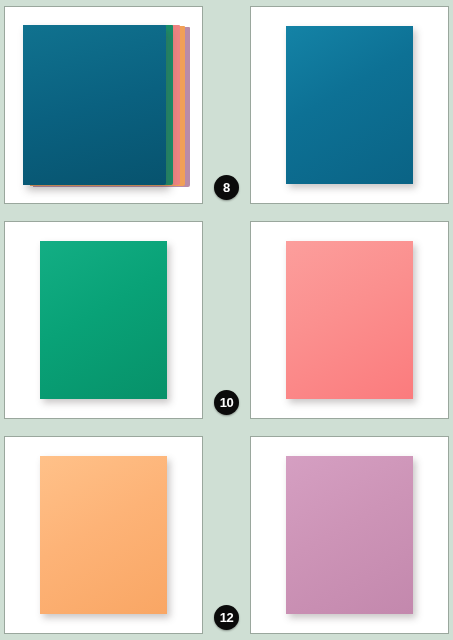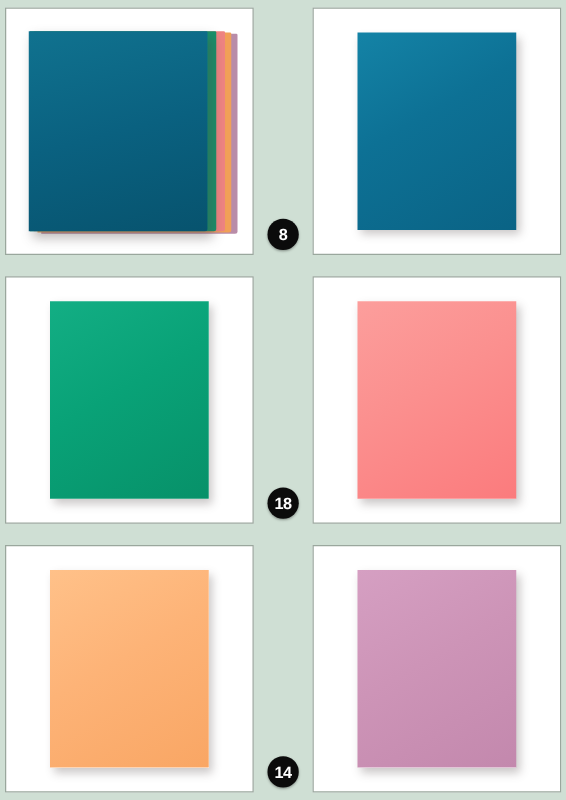--- a/index.html
+++ b/index.html
@@ -141,16 +141,16 @@
 
   <div class="cell col-l row-3">
     <div class="sheet sheet-orange"></div>
   </div>
 
   <div class="cell col-r row-3">
     <div class="sheet sheet-mauve"></div>
   </div>
 
   <div class="badge badge-8">8</div>
-  <div class="badge badge-10">18</div>
-  <div class="badge badge-12">14</div>
+  <div class="badge badge-10">10</div>
+  <div class="badge badge-12">12</div>
 
 </div>
 
 </body></html>

